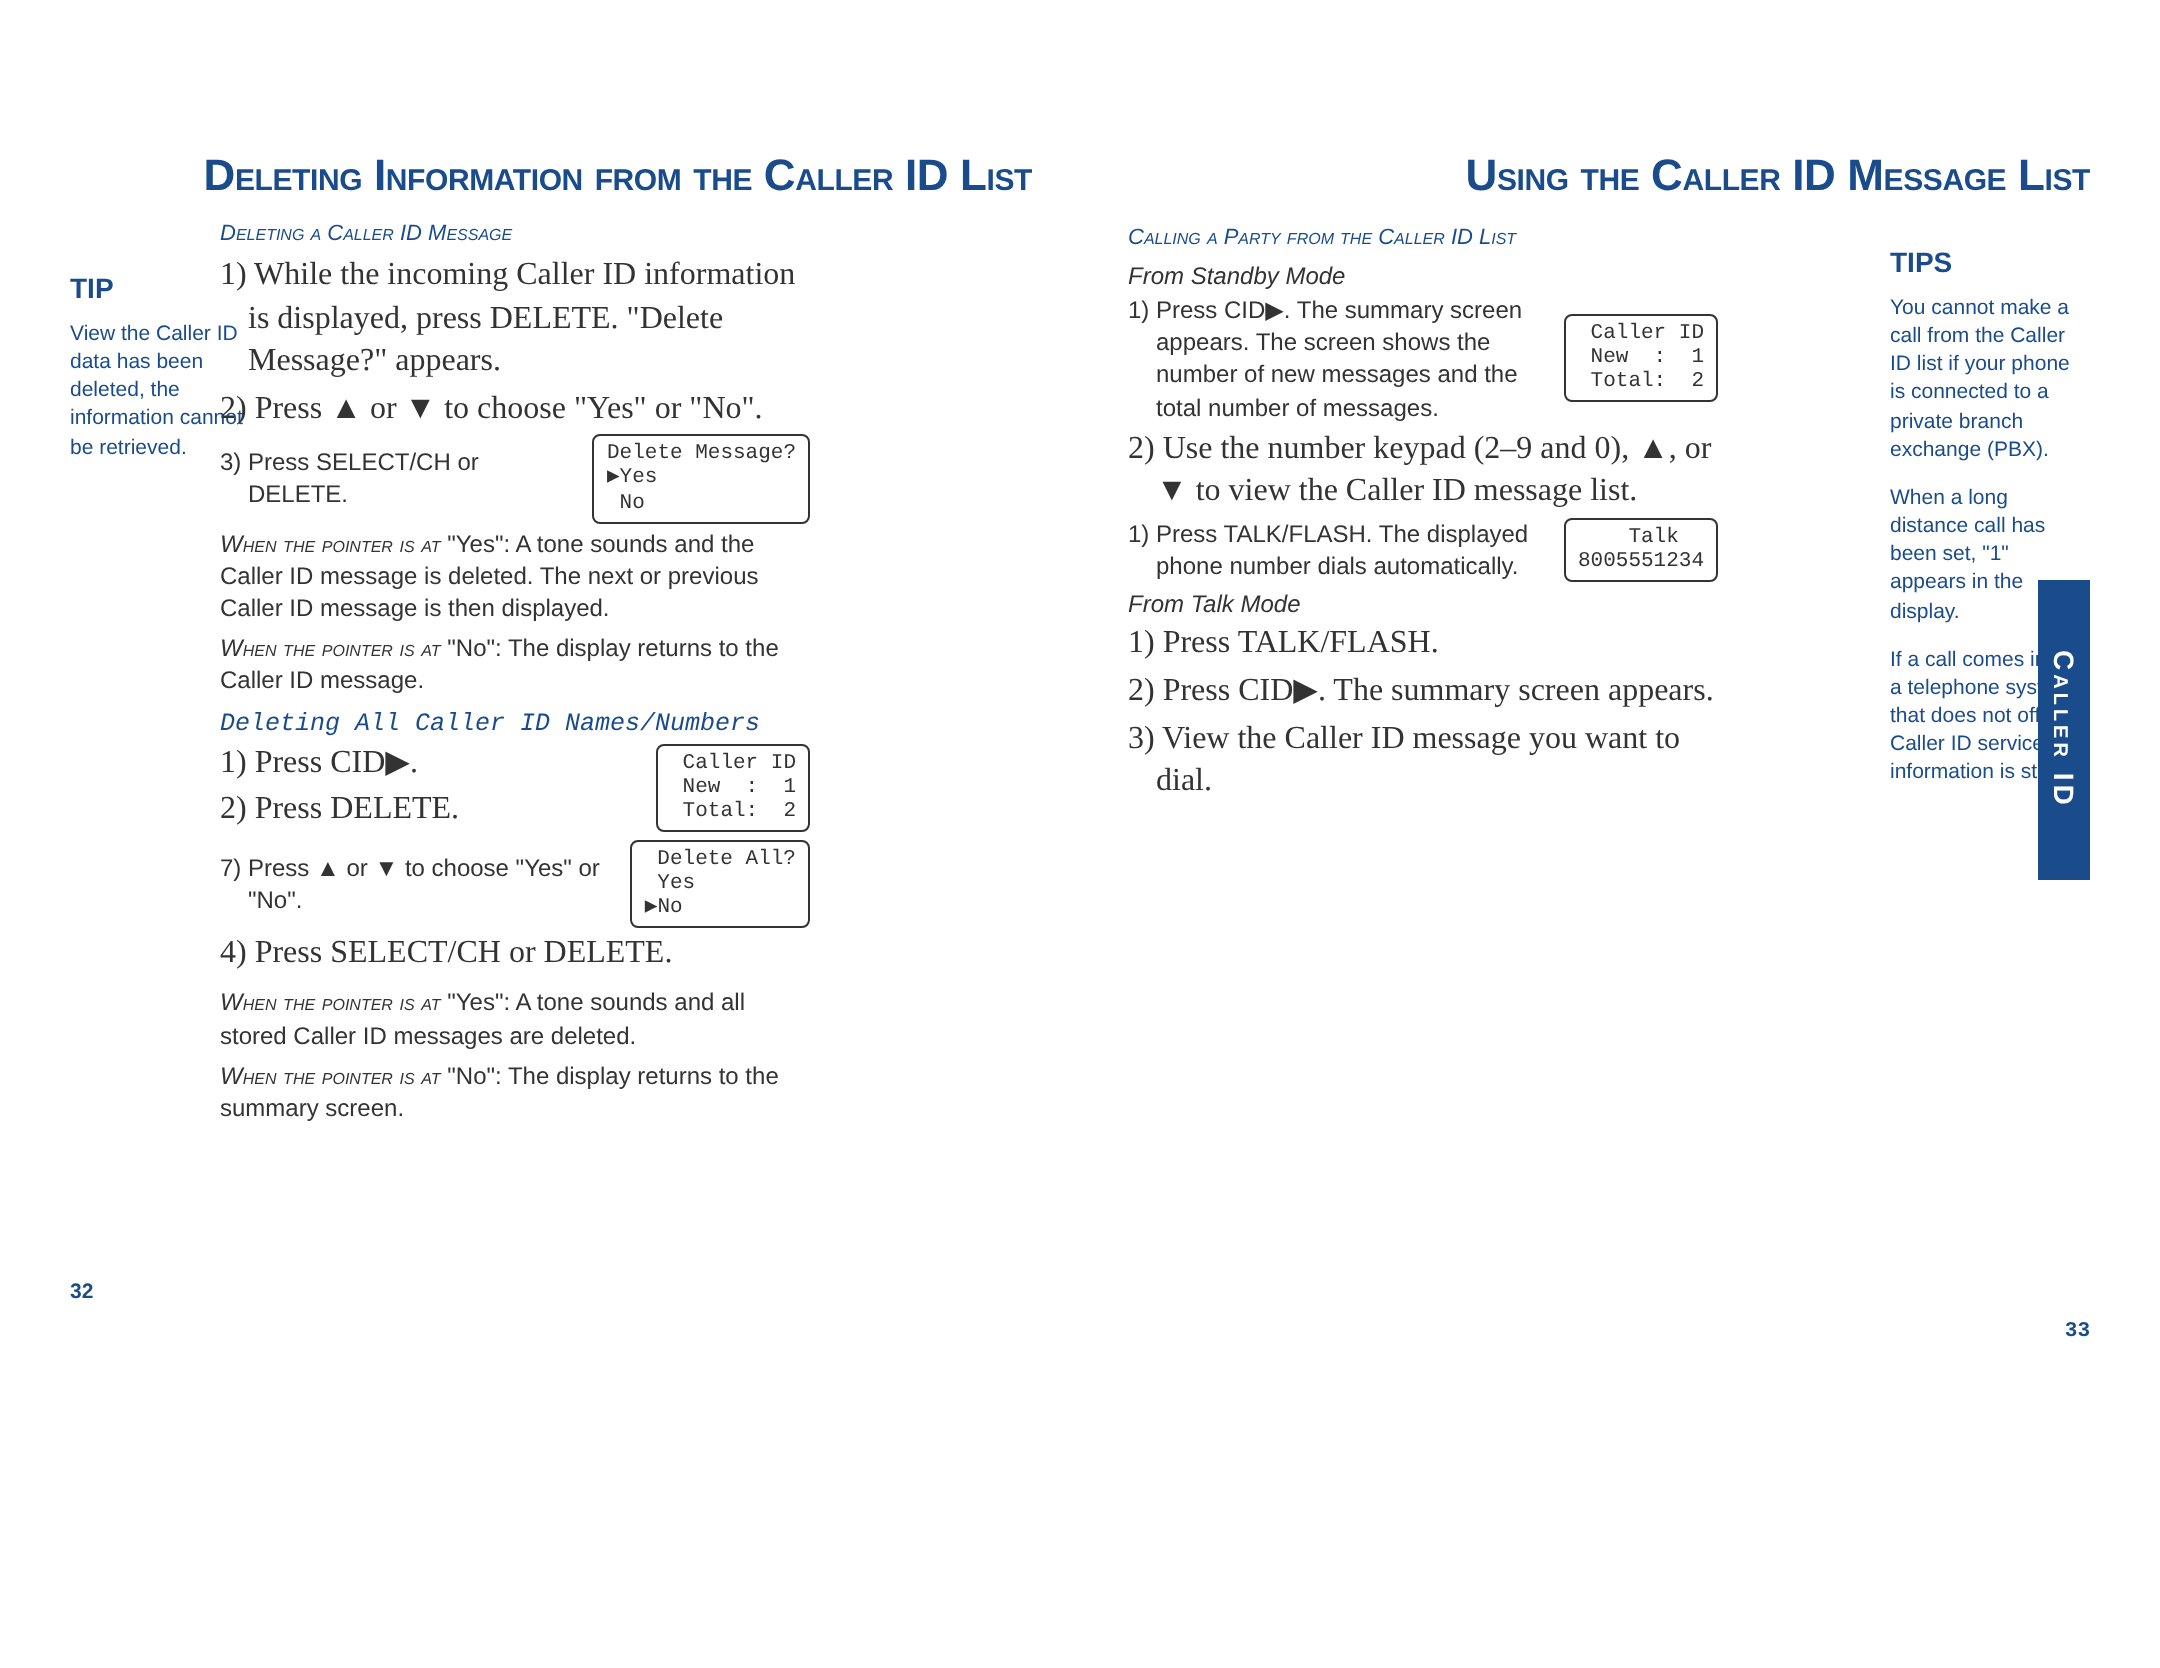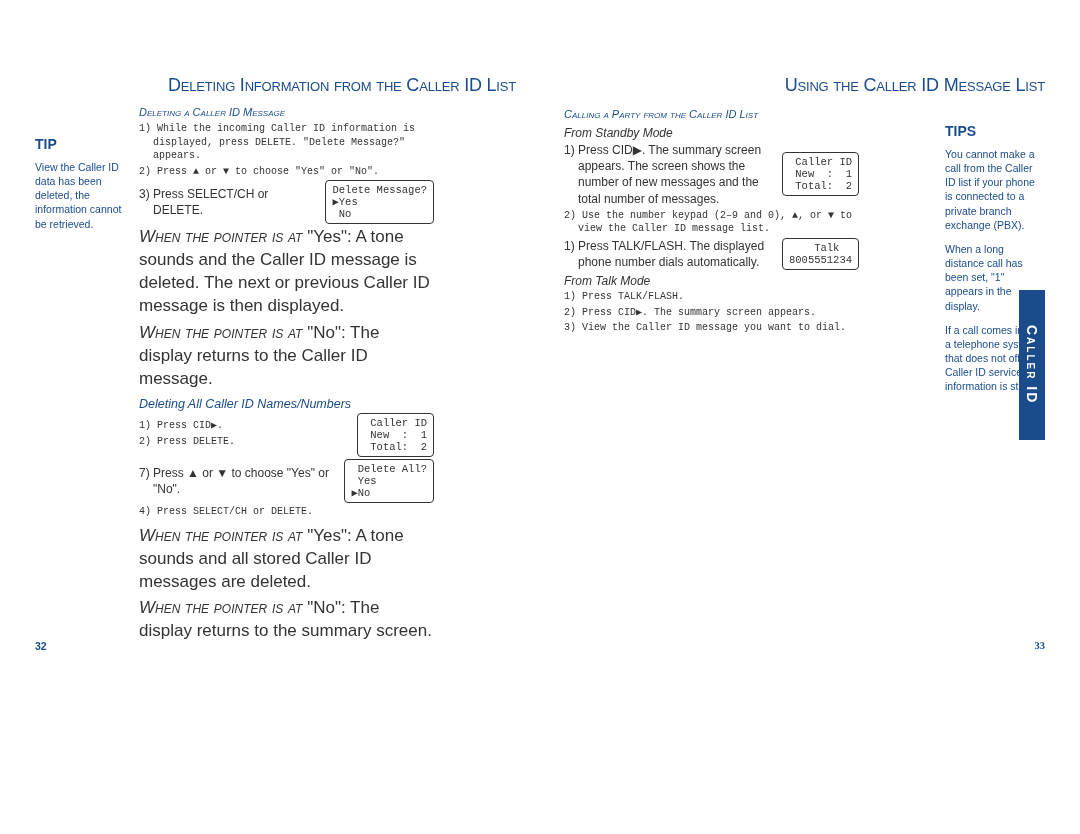--- a/index.html
+++ b/index.html
@@ -19,22 +19,22 @@
   }
   .page {
     flex: 1;
     position: relative;
   }
   .page-left { padding-right: 10px; }
   .page-right { padding-left: 8px; }
   h1 {
     color: #1a4c8c;
     font-family: Arial, Helvetica, sans-serif;
-    font-weight: normal;
-    font-size: 18px;
+    font-weight: bold;
+    font-size: 22px;
     text-align: right;
     font-variant: small-caps;
     letter-spacing: -0.2px;
   }
   .page-right h1 { text-align: right; margin-bottom: 12px; }
   .page-left h1 { margin-bottom: 10px; }
   .tip-sidebar-left {
     position: absolute;
     left: 35px;
     top: 135px;
@@ -59,55 +59,55 @@
     font-weight: bold;
     font-size: 14px;
     text-transform: uppercase;
     margin-bottom: 6px;
     font-family: Arial, Helvetica, sans-serif;
   }
   .tips-right .tip-label { text-align: left; }
   .tip-body { margin-top: 4px; }
   .tip-para { margin-bottom: 10px; }
   .content-left {
-    margin-left: 104px;
+    margin-left: 75px;
     width: 295px;
     margin-top: 10px;
   }
   .content-right {
     margin-left: 0px;
     width: 295px;
     margin-right: 120px;
     margin-top: 0px;
   }
   .section-hdr {
     color: #1a4c8c;
     font-style: italic;
     font-family: Arial, Helvetica, sans-serif;
     font-size: 11px;
     font-variant: small-caps;
     margin-bottom: 4px;
   }
   .subhdr {
     color: #1a4c8c;
     font-style: italic;
-    font-family: Liberation Sans, sans-serif;
+    font-family: Liberation Mono, monospace;
     font-size: 12.5px;
     margin-top: 6px;
     margin-bottom: 2px;
   }
   p.body {
     font-family: Arial, Helvetica, sans-serif;
-    font-size: 17px;
+    font-size: 12px;
     line-height: 1.35;
     margin-bottom: 4px;
   }
   .step {
-    font-family: Liberation Mono, monospace;
-    font-size: 10px;
+    font-family: Liberation Serif, serif;
+    font-size: 16px;
     line-height: 1.35;
     margin-bottom: 2px;
     padding-left: 14px;
     text-indent: -14px;
   }
   .step-pair {
     display: flex;
     justify-content: space-between;
     align-items: center;
     gap: 8px;
@@ -143,22 +143,22 @@
     left: 35px;
     top: 640px;
     font-family: Arial, Helvetica, sans-serif;
     font-size: 10.5px;
     color: #1a4c8c;
     font-weight: bold;
   }
   .pnum-right {
     position: absolute;
     right: 35px;
-    top: 640px;
-    font-family: Liberation Serif, serif;
+    top: 660px;
+    font-family: Liberation Mono, monospace;
     font-size: 10.5px;
     color: #1a4c8c;
     font-weight: bold;
   }
   .side-tab {
     position: absolute;
     right: 35px;
     top: 290px;
     width: 26px;
     height: 150px;

